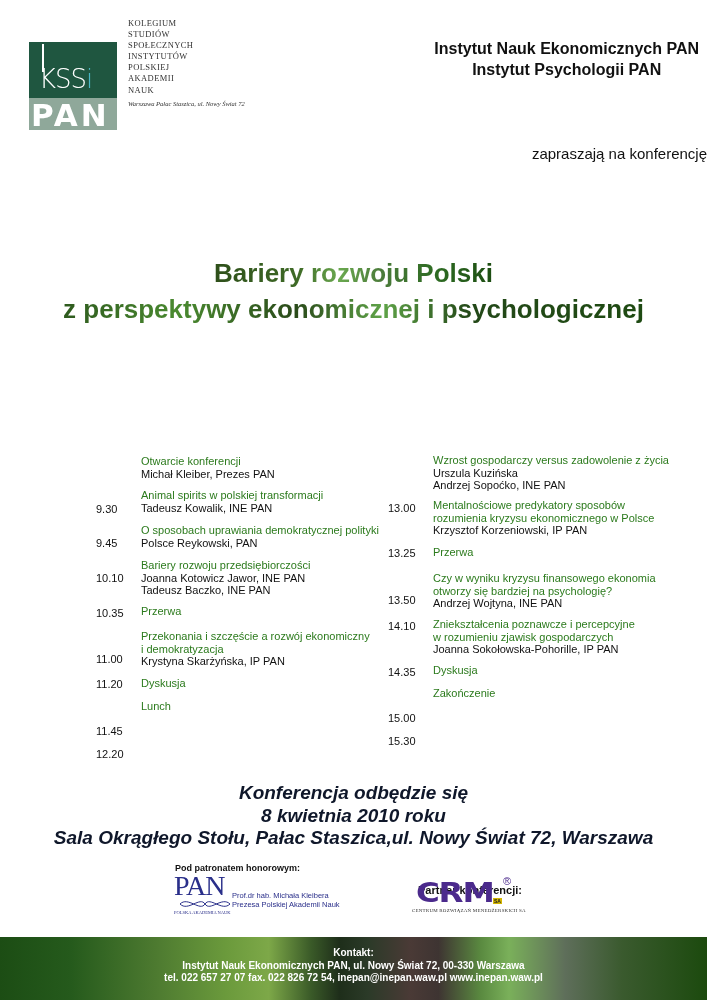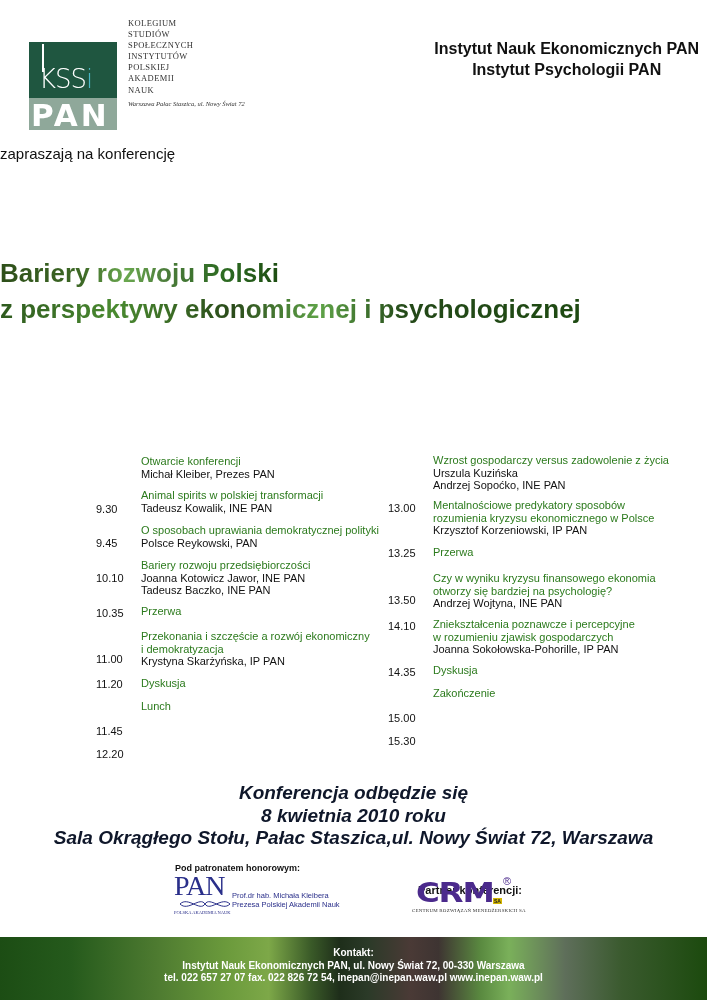--- a/index.html
+++ b/index.html
@@ -16,23 +16,23 @@
   #logo .kssi .blue { color:#4ab7c4; }
   #logo .bar { position:absolute; left:13px; top:2px; width:2px; height:28px; background:#fff; }
   #logo .pan { position:absolute; left:2px; top:55px; font-size:31px; font-weight:bold; color:#fff;
                font-family:"DejaVu Sans", sans-serif; letter-spacing:3px; }
   #kolegium { left:128px; top:18px; font-family:"Liberation Serif", serif; font-size:8.5px; line-height:11.1px;
               color:#333; letter-spacing:0.4px; }
   #kolegium .addr { font-style:italic; font-size:6.5px; margin-top:2px; letter-spacing:0; }
 
   #inst { right:8px; top:38px; text-align:center; font-weight:bold; font-size:16px; line-height:21px; color:#111; }
 
-  #invite { left:0; width:707px; top:145px; text-align:left; font-size:15px; color:#111; }
-
-  #title { left:0; width:707px; top:255px; text-align:left; font-weight:bold; font-size:26px; line-height:36px; color:#2e5e1e; }
+  #invite { left:0; width:707px; top:145px; text-align:right; font-size:15px; color:#111; }
+
+  #title { left:0; width:707px; top:255px; text-align:center; font-weight:bold; font-size:26px; line-height:36px; color:#2e5e1e; }
   #title .l1 { background:linear-gradient(90deg,#2e4f1a 0%,#3e6a26 30%,#6aa84f 45%,#4b7b3a 60%,#2d6b22 80%,#1d4d12 100%);
                -webkit-background-clip:text; background-clip:text; color:transparent; }
   #title .l2 { background:linear-gradient(90deg,#2e5a1e 0%,#4a8a30 20%,#2a4a1a 40%,#5fa348 55%,#234818 70%,#1e4a12 100%);
                -webkit-background-clip:text; background-clip:text; color:transparent; }
 
   .prog { font-size:11px; line-height:12.5px; }
   .item { position:absolute; }
   .time { position:absolute; left:0; top:0; color:#111;margin-top:48px; }
   .body { position:absolute; left:45px; top:0; white-space:nowrap; }
   .talk { color:#2b7a1c; }

